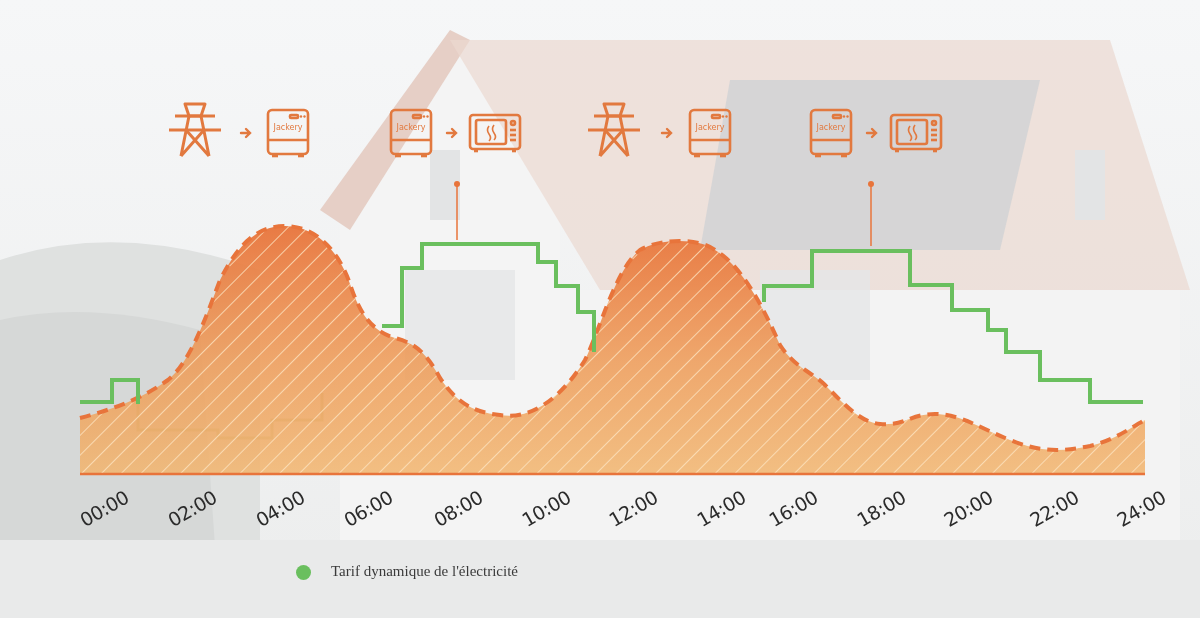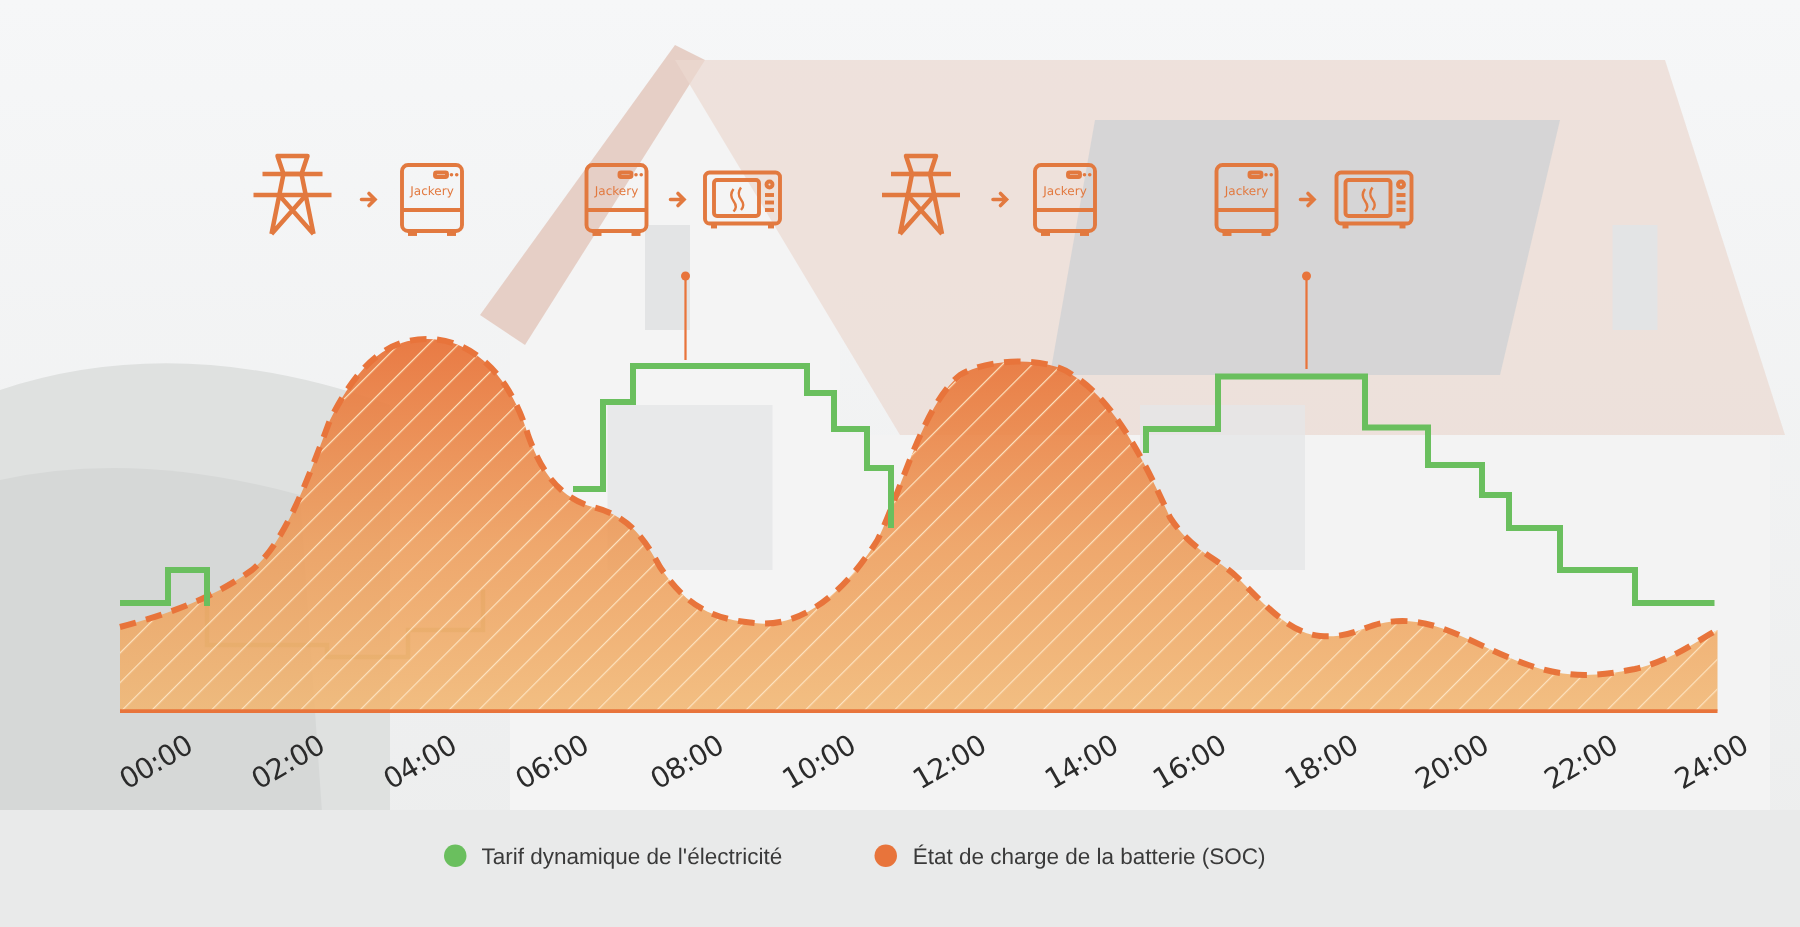--- a/index.html
+++ b/index.html
@@ -9,21 +9,21 @@
     background: #f1f2f2;
   }
   .bg { position: absolute; inset: 0; }
   .chart-svg { position: absolute; left: 0; top: 0; }
   .tick {
     position: absolute; top: 488px; font-size: 19px; color: #2b2b2b;
     transform: rotate(-30deg); transform-origin: left top; white-space: nowrap;
     font-family: "DejaVu Sans", sans-serif; letter-spacing: -0.5px;
   }
   .legend { position: absolute; top: 563px; left: 296px; display: flex; gap: 62px; align-items: center; }
-  .legend-item { display: flex; align-items: flex-start; gap: 10px; font-size: 15px; color: #3a3a3a; }
+  .legend-item { display: flex; align-items: flex-end; gap: 20px; font-size: 15px; color: #3a3a3a; font-family: Liberation Serif, serif; }
   .dot { width: 15px; height: 15px; border-radius: 50%; display: inline-block; }
 </style>
 </head>
 <body>
 
 <svg class="bg" width="1200" height="618" viewBox="0 0 1200 618">
   <defs>
     <linearGradient id="sky" x1="0" y1="0" x2="0" y2="1">
       <stop offset="0" stop-color="#f6f7f8"></stop>
         <stop offset="1" stop-color="#eceded"></stop>
@@ -164,17 +164,13 @@
   <span class="tick" style="left:940px; top:512px">20:00</span>
   <span class="tick" style="left:1026px; top:512px">22:00</span>
   <span class="tick" style="left:1113px; top:512px">24:00</span>
 </div>
 
 <div class="legend">
   <div class="legend-item">
     <span class="dot" style="background:#6abf5e"></span>
     <span>Tarif dynamique de l'électricité</span>
   </div>
-  <div class="legend-item">
-    <span class="dot" style="background:#e8743b"></span>
-    <span>État de charge de la batterie (SOC)</span>
-  </div>
 </div>
 
 </body></html>

